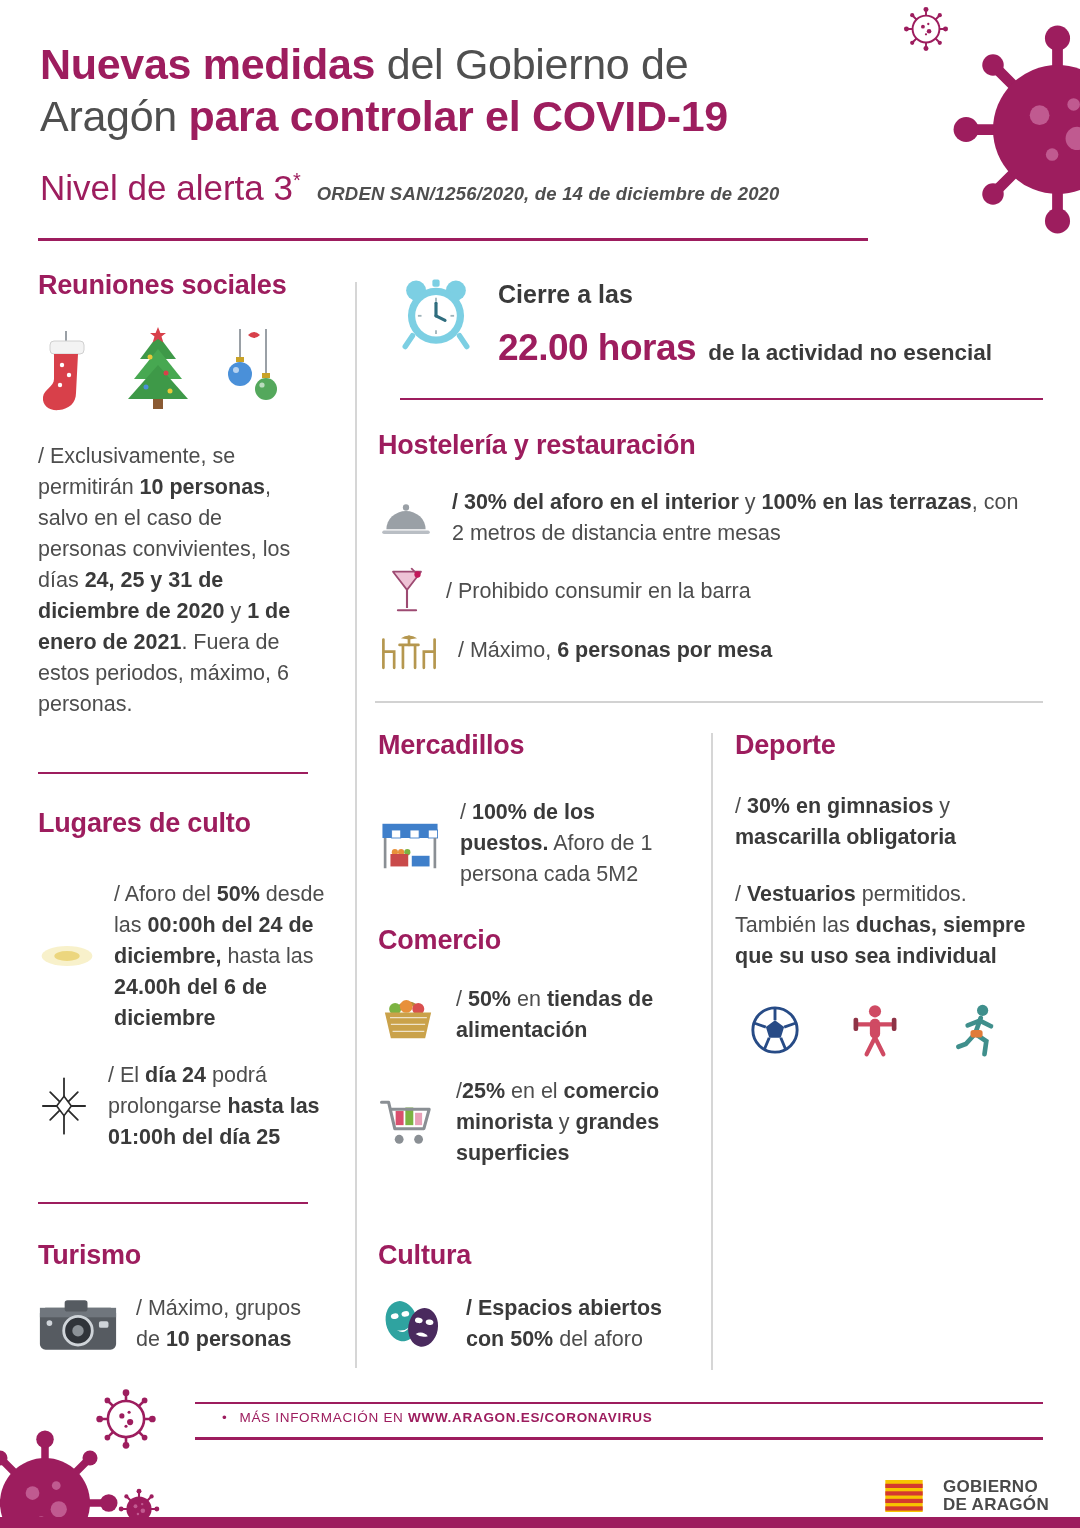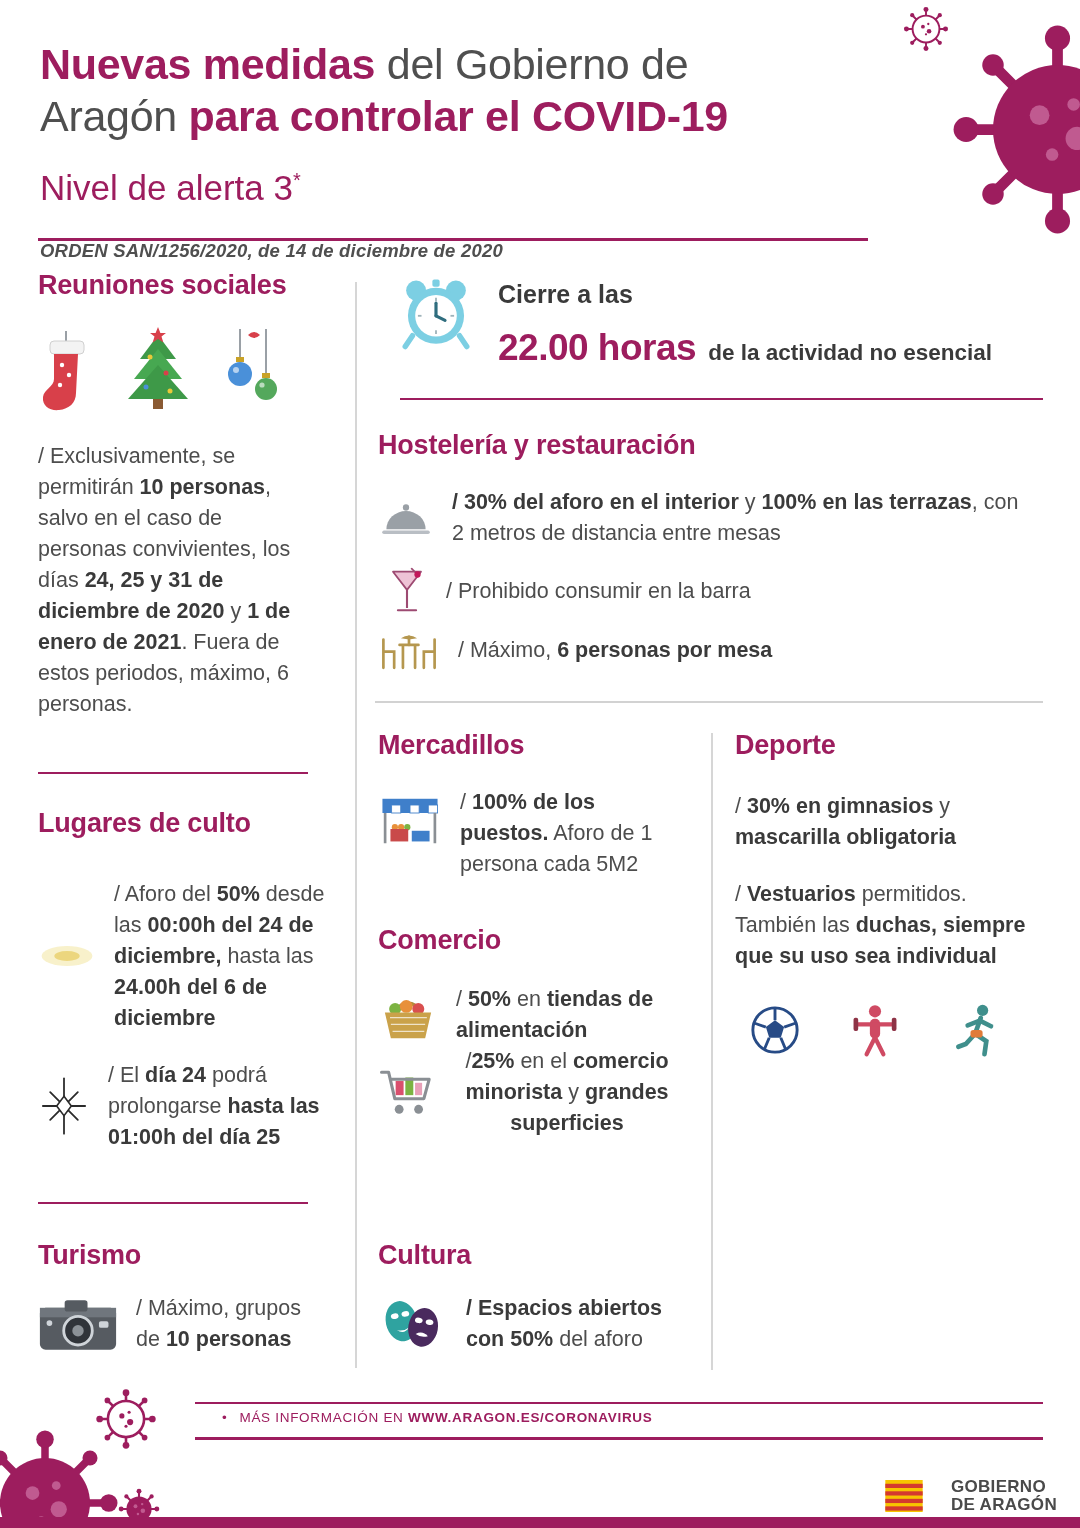--- a/index.html
+++ b/index.html
@@ -4,21 +4,21 @@
 <style>
   * { margin:0; padding:0; box-sizing:border-box; }
   html,body { background:#ffffff; }
   body { font-family:"Liberation Sans","DejaVu Sans",sans-serif; }
   .page { position:relative; width:1080px; height:1528px; background:#ffffff; overflow:hidden; margin:0 auto; }
   .abs { position:absolute; }
 
   
   .title { font-size:43px; line-height:1.22; color:#4f4f4f; font-weight:400; letter-spacing:-0.3px; }
   .title .m { color:#9d1d5e; font-weight:700; }
-  .alert-row { display:flex; align-items:baseline; gap:32px;flex-direction:column; }
+  .alert-row { display:flex; align-items:baseline; gap:16px; }
   .alert { font-size:35px; color:#9d1d5e; font-weight:400; }
   .alert sup { font-size:20px; }
   .order { font-size:18.5px; color:#4f4f4f; font-style:italic; font-weight:700; letter-spacing:0.2px; }
 
   
   .hr-m { background:#9d1d5e; height:2px; }
   .hr-m3 { background:#9d1d5e; height:3px; }
   .hr-g { background:#d2d2d2; height:2px; }
   .vr { background:#d6d6d6; width:2px; }
 
@@ -36,21 +36,21 @@
   .cierre-l2 { display:flex; align-items:baseline; gap:12px; margin-top:18px; }
   .cierre-time { font-size:37px; font-weight:700; color:#9d1d5e; letter-spacing:-0.5px; }
   .cierre-rest { font-size:22.5px; font-weight:700; color:#3a3a3a; }
 
   
   .sports-row { display:flex; gap:46px; align-items:center; padding-left:14px; }
 
   
   .finfo { display:flex; align-items:center; gap:12px; font-size:13.5px; letter-spacing:0.7px; color:#9d1d5e; }
   .finfo .b { font-weight:700; }
-  .logo { display:flex; align-items:center; gap:28px; }
+  .logo { display:flex; align-items:center; gap:20px; }
   .logo-text { font-size:17px; font-weight:700; color:#4a4a4a; line-height:1.08; letter-spacing:0.3px; }
 
   svg { display:block; }
 </style>
 </head>
 <body>
 
 <svg width="0" height="0" style="position:absolute">
   <defs>
     <symbol id="i-virus-solid" viewBox="0 0 120 120">
@@ -421,41 +421,41 @@
           <svg width="62" height="40" viewBox="0 0 92 58">
             <use href="#i-table"></use>
           </svg>
         </span>
       <p class="rich" style="width:570px;"><span>/ Máximo, </span><span class="b">6 personas por mesa</span></p>
     </div>
   </div>
 
   <div class="abs" style="left:378px; top:730px; width:305px;">
     <div class="sec-h">Mercadillos</div>
-    <div class="row top" style="margin-top:26px;">
+    <div class="row top" style="margin-top:36px;align-items:center;">
       <span class="ic" style="margin-top:6px;">
           <svg width="64" height="56" viewBox="0 0 72 62">
             <use href="#i-market"></use>
           </svg>
         </span>
       <p class="rich" style="width:220px;"><span>/ </span><span class="b">100% de los puestos.</span><span> Aforo de 1 persona cada 5M2</span></p>
     </div>
   </div>
 
   <div class="abs" style="left:378px; top:925px; width:305px;">
     <div class="sec-h">Comercio</div>
     <div class="row" style="margin-top:28px;">
       <span class="ic">
           <svg width="60" height="54" viewBox="0 0 70 62">
             <use href="#i-basket"></use>
           </svg>
         </span>
       <p class="rich" style="width:222px;"><span>/ </span><span class="b">50%</span><span> en </span><span class="b">tiendas de alimentación</span></p>
     </div>
-    <div class="row" style="text-align:center;">
+    <div class="row" style="margin-top:30px;">
       <span class="ic">
           <svg width="60" height="55" viewBox="0 0 68 62">
             <use href="#i-cart"></use>
           </svg>
         </span>
       <p class="rich" style="width:222px;"><span>/</span><span class="b">25%</span><span> en el </span><span class="b">comercio minorista</span><span> y </span><span class="b">grandes superficies</span></p>
     </div>
   </div>
 
   <div class="abs" style="left:378px; top:1240px; width:305px;">

